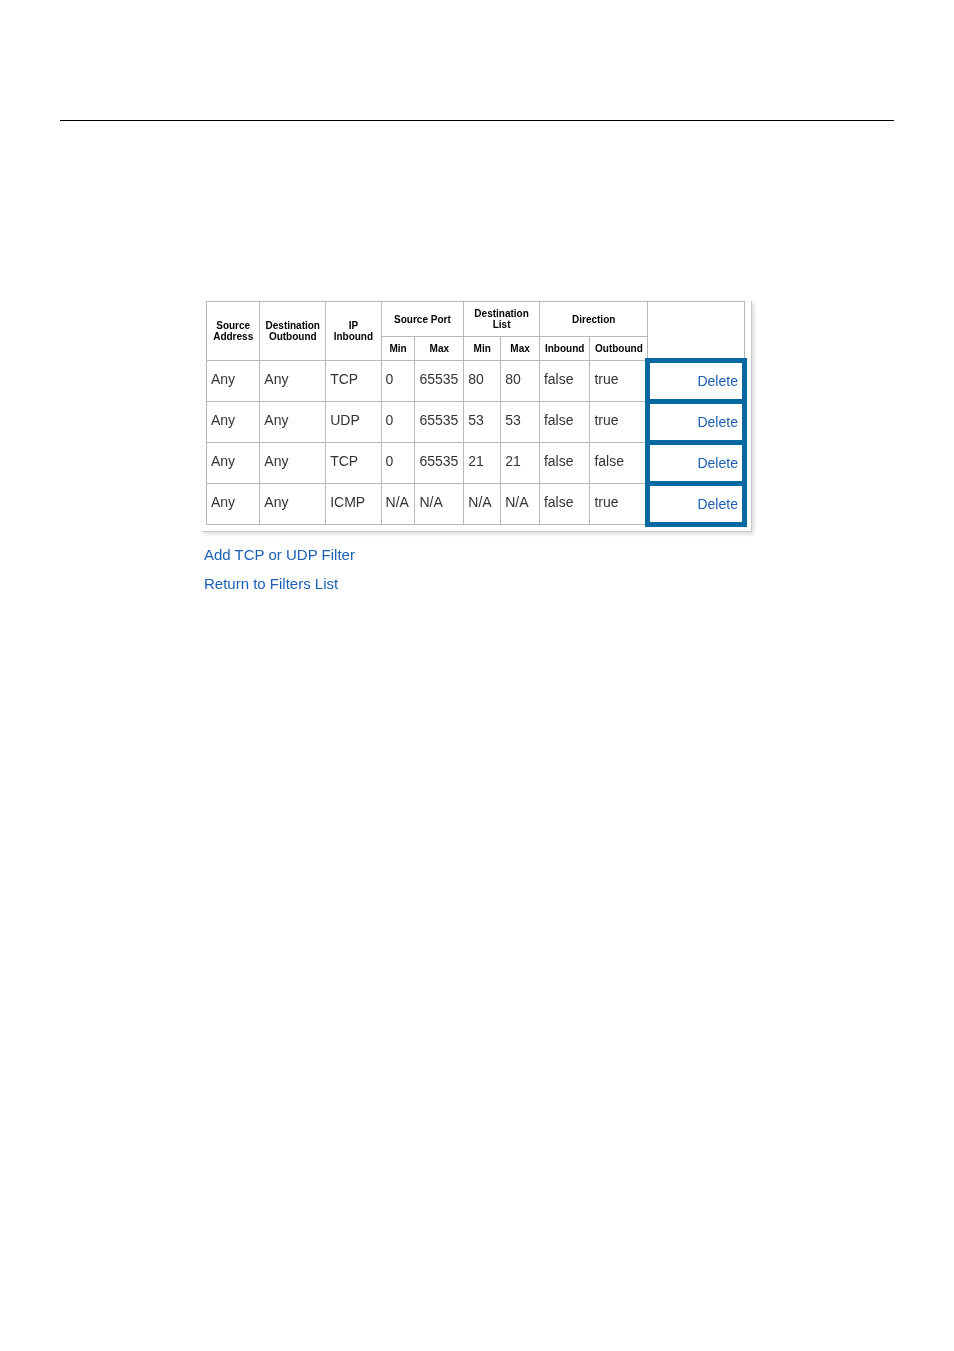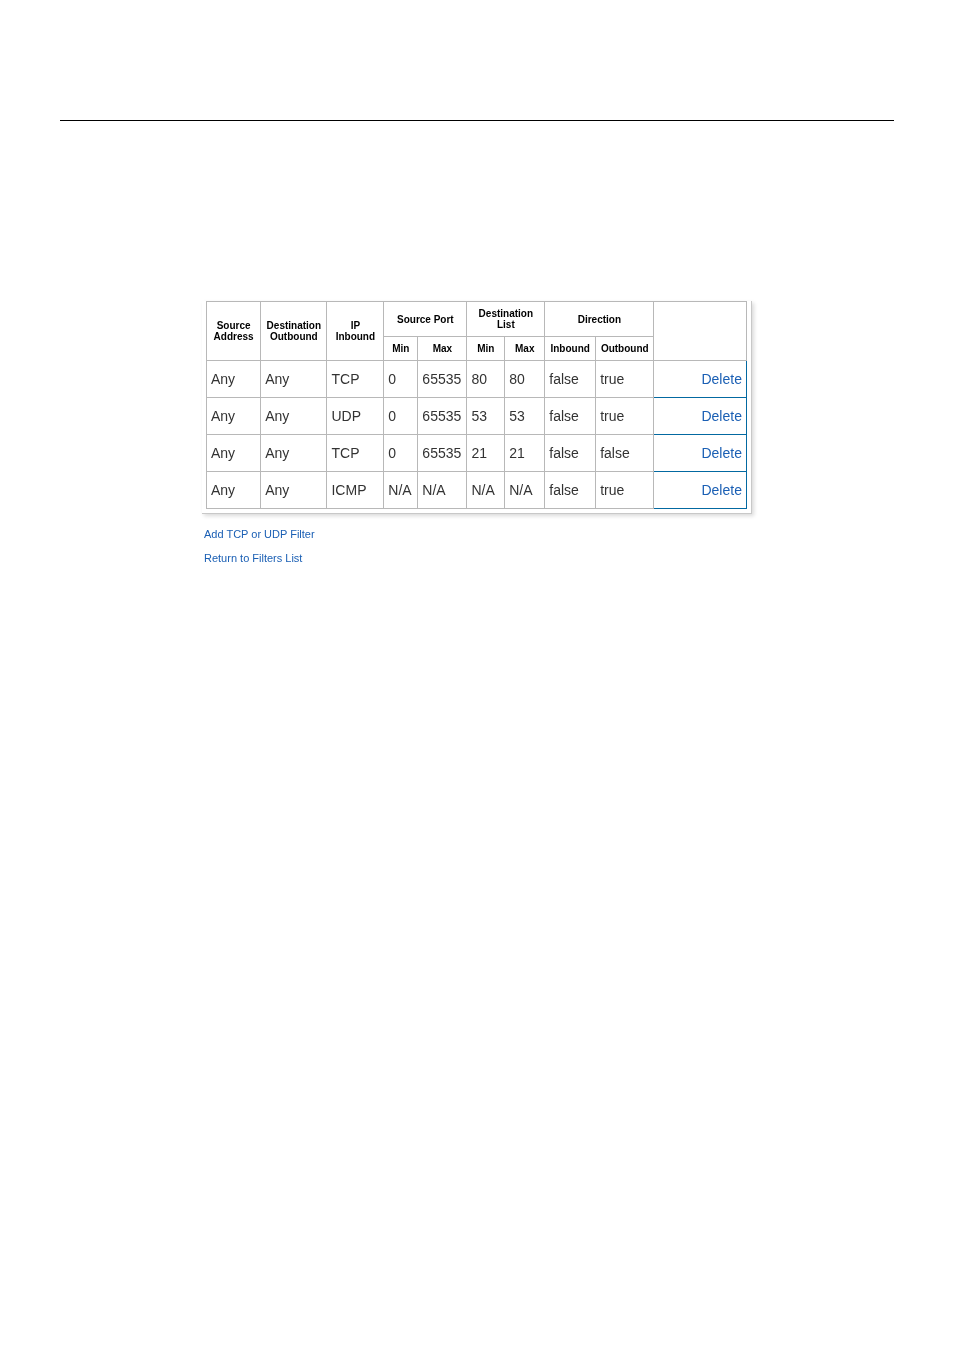--- a/index.html
+++ b/index.html
@@ -54,30 +54,30 @@
     .filter-table td {
       border: 1px solid #b8b8b8;
       padding: 10px 4px;
       text-align: left;
       vertical-align: top;
       font-size: 14px;
       color: #333;
     }
     .filter-table td.action {
       color: #1a5fb4;
-      border: 1px solid #0369a1;
+      border: 5px solid #0369a1;
       padding-left: 47px;
     }
     .links {
       margin-top: 14px;
       padding-left: 2px;
     }
     .links a {
       display: block;
-      font-size: 11px;
+      font-size: 15px;
       color: #1a5fb4;
       text-decoration: none;
       margin-bottom: 12px;
     }
     .col-src { width: 54px; }
     .col-dst { width: 62px; }
     .col-proto { width: 62px; }
     .col-min { width: 28px; }
     .col-max { width: 42px; }
     .col-dmin { width: 38px; }

